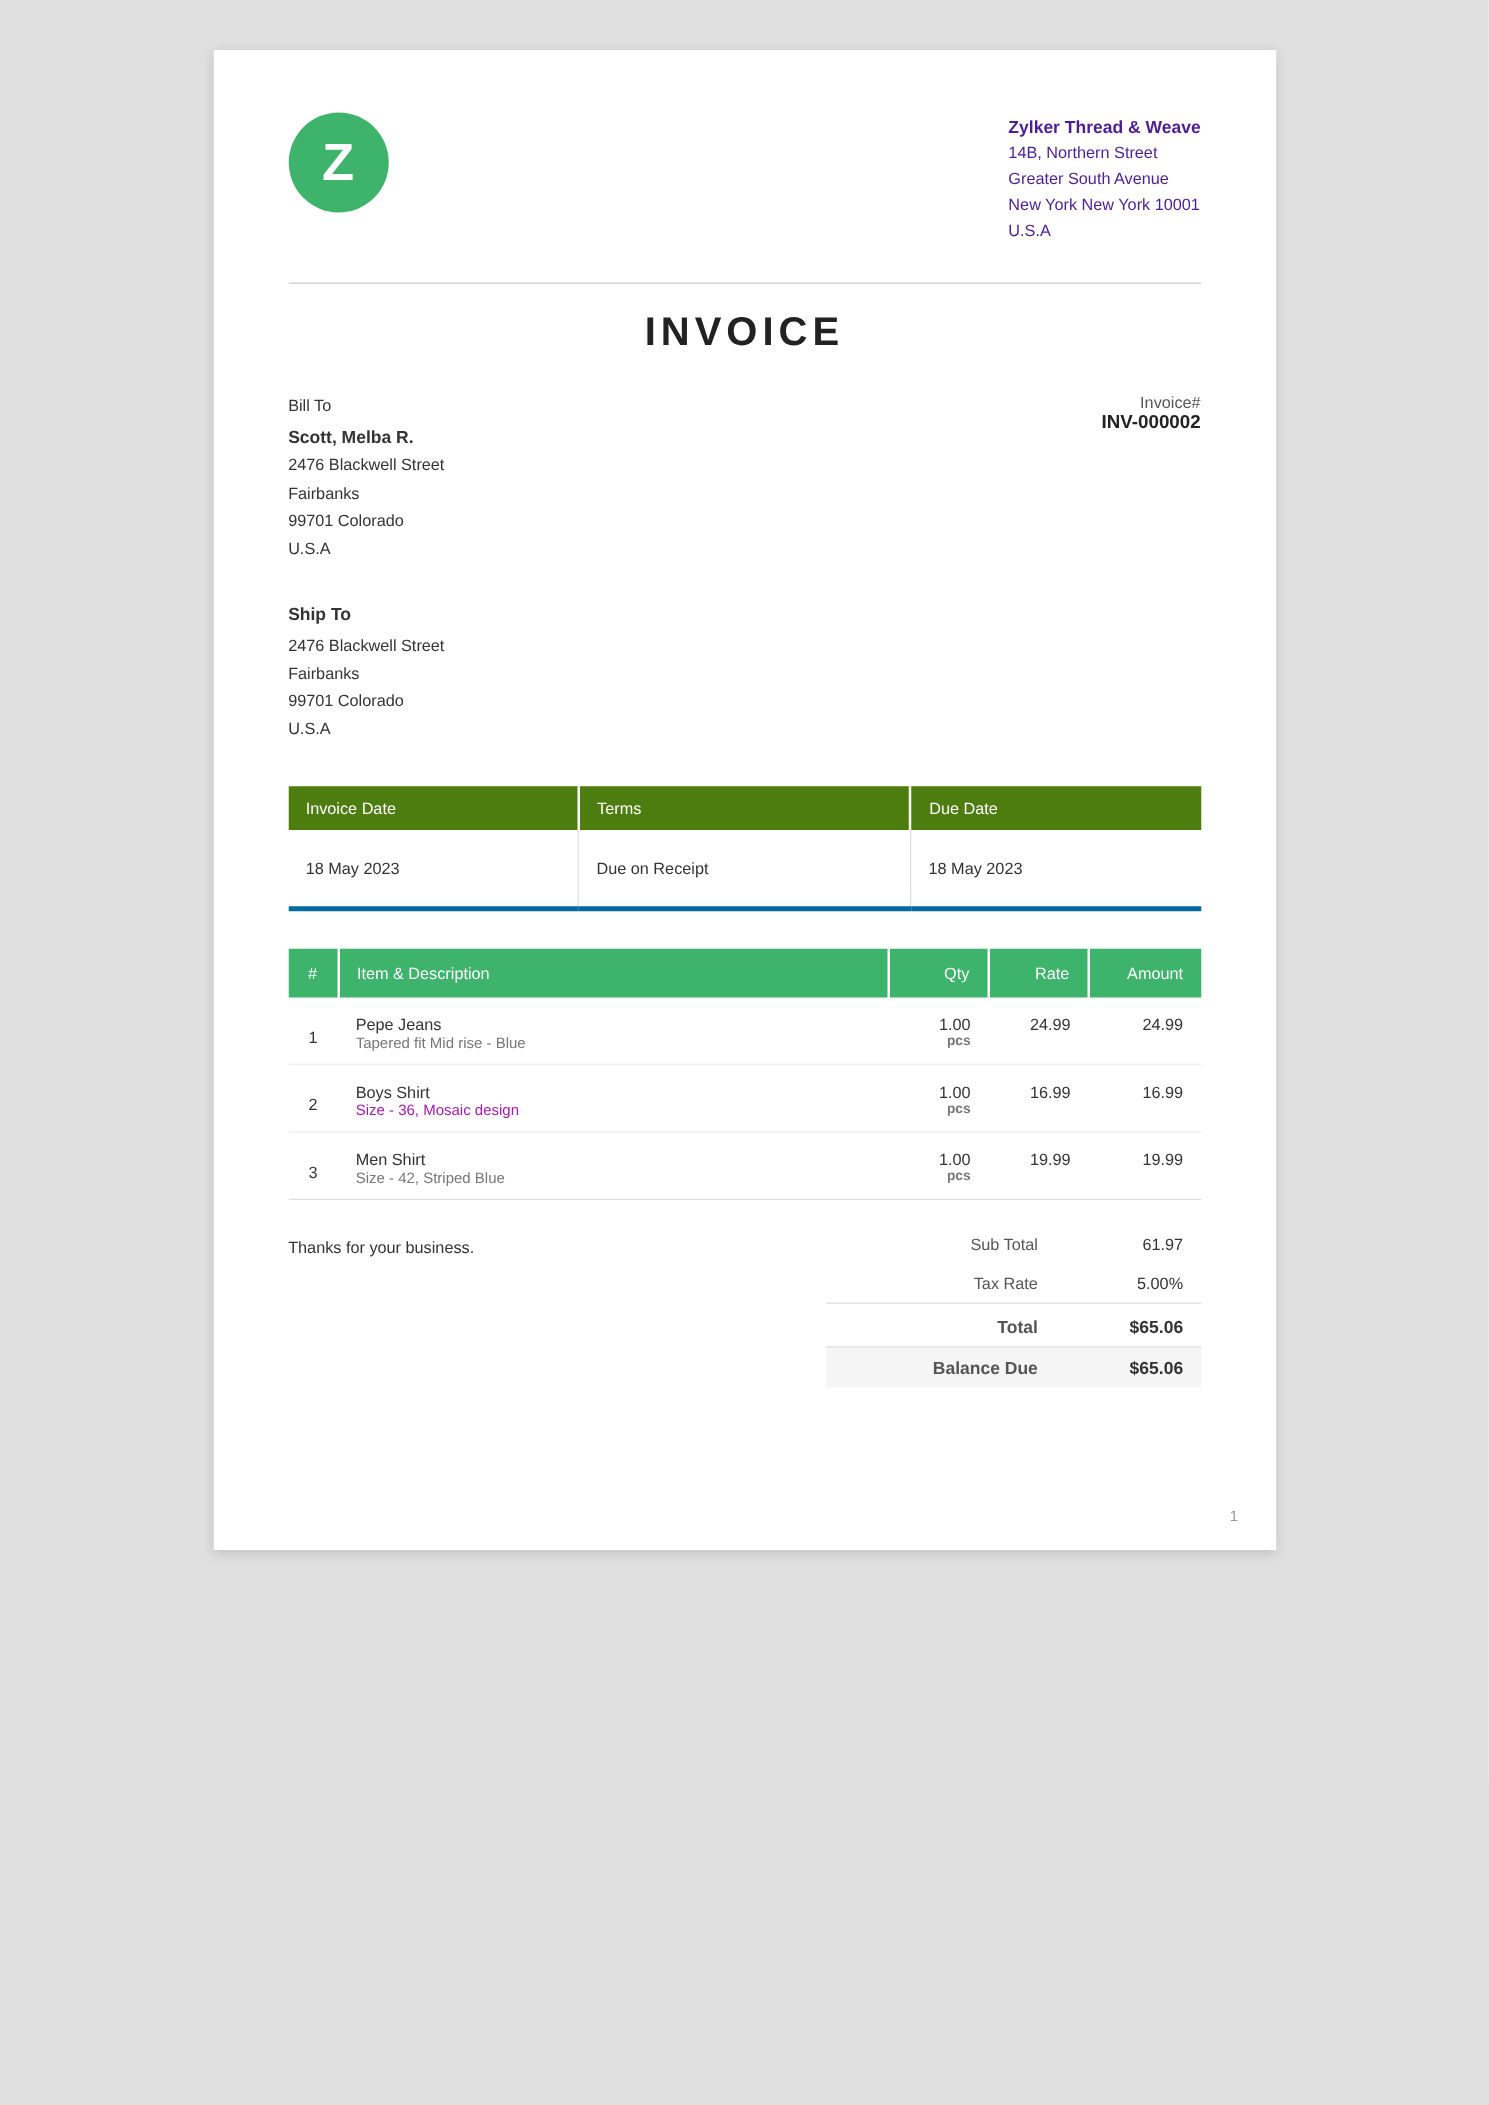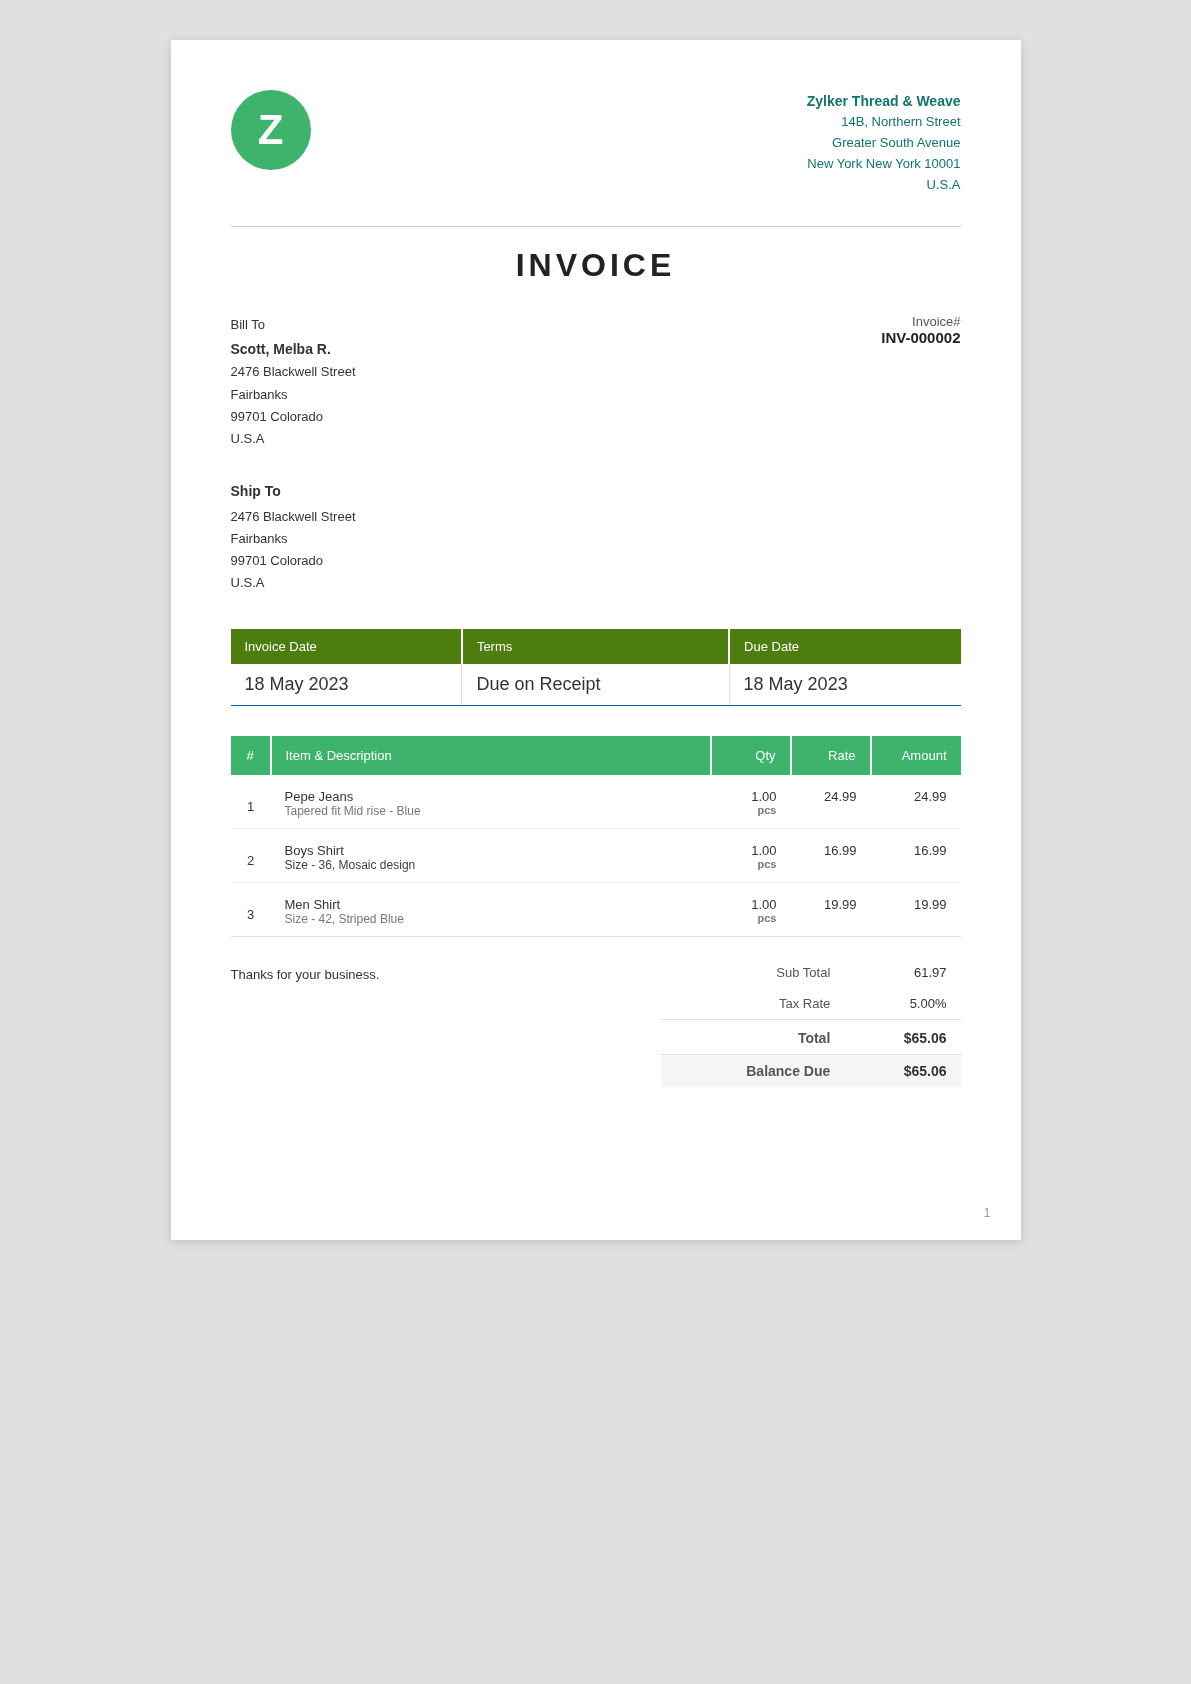--- a/index.html
+++ b/index.html
@@ -34,23 +34,23 @@
       background: #3db36b;
       display: flex;
       align-items: center;
       justify-content: center;
       color: #fff;
       font-size: 42px;
       font-weight: bold;
       font-family: Arial, sans-serif;
     }
     .company-info {
-      text-align: right;
-      font-size: 13px;
-      color: #0f766e;
+      text-align: left;
+      font-size: 13px;
+      color: #4c1d95;
       line-height: 1.6;
     }
     .company-info .company-name {
       font-weight: bold;
       font-size: 14px;
     }
     
     .divider {
       border: none;
       border-top: 1px solid #ccc;
@@ -122,25 +122,25 @@
       padding: 10px 14px;
       font-size: 13px;
       font-weight: normal;
       border-right: 2px solid #fff;
       text-align: left;
     }
     .date-terms-table th:last-child {
       border-right: none;
     }
     .date-terms-table td {
-      padding: 10px 14px;
-      font-size: 18px;
+      padding: 23px 14px;
+      font-size: 13px;
       color: #333;
       border-right: 1px solid #ddd;
-      border-bottom: 1px solid #0369a1;
+      border-bottom: 4px solid #0369a1;
     }
     .date-terms-table td:last-child {
       border-right: none;
     }
     
     .items-table {
       width: 100%;
       border-collapse: collapse;
       margin-bottom: 20px;
     }
@@ -327,21 +327,21 @@
       <td class="td-qty" style="vertical-align:top;">
         1.00<br><span class="pcs-label">pcs</span>
       </td>
       <td class="td-rate" style="vertical-align:top;">24.99</td>
       <td class="td-amount" style="vertical-align:top;">24.99</td>
     </tr>
         <tr>
       <td class="td-num" rowspan="1" style="vertical-align:middle;">2</td>
       <td class="td-desc-main">
         <div style="font-weight:normal;">Boys Shirt</div>
-        <div style="color:#404040;font-size:12px;padding-bottom:6px;">Size - 36, Mosaic design</div>
+        <div style="color:#a21caf;font-size:12px;padding-bottom:6px;">Size - 36, Mosaic design</div>
       </td>
       <td class="td-qty" style="vertical-align:top;">
         1.00<br><span class="pcs-label">pcs</span>
       </td>
       <td class="td-rate" style="vertical-align:top;">16.99</td>
       <td class="td-amount" style="vertical-align:top;">16.99</td>
     </tr>
         <tr>
       <td class="td-num" rowspan="1" style="vertical-align:middle;">3</td>
       <td class="td-desc-main">

